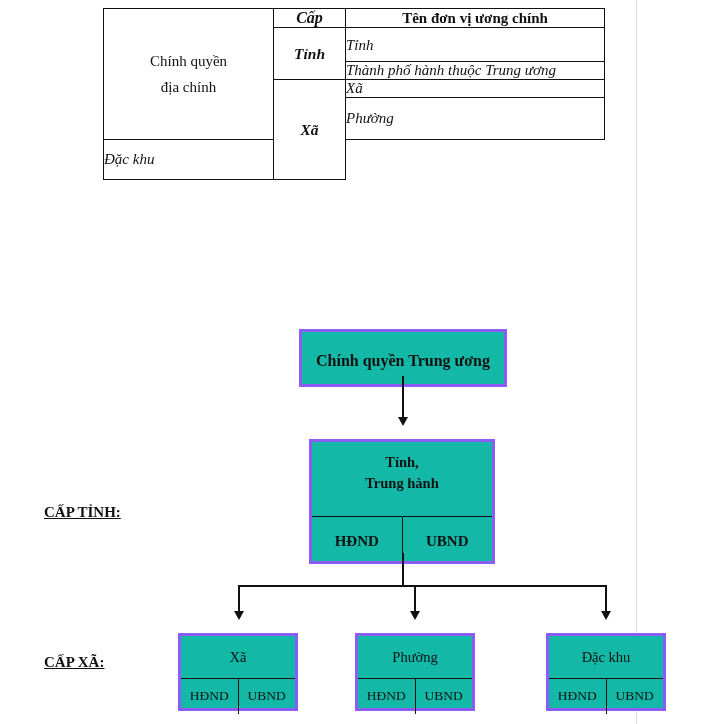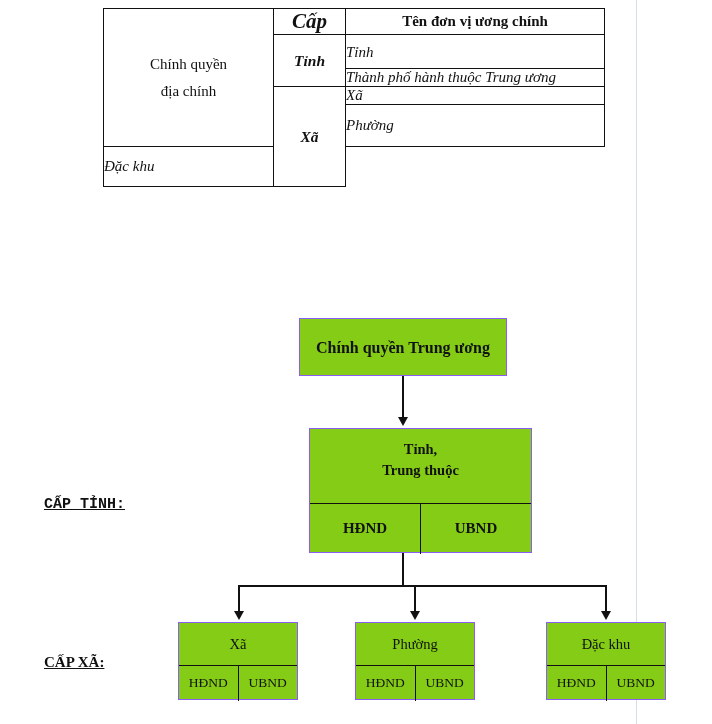--- a/index.html
+++ b/index.html
@@ -51,21 +51,21 @@
     text-align: center;
   }
   .hdr-bold {
     font-weight: bold;
     font-size: 15px;
     padding: 12px 4px;
   }
   .hdr-italic-bold {
     font-weight: bold;
     font-style: italic;
-    font-size: 21px;
+    font-size: 16px;
     padding: 12px 4px;
   }
   .body-label {
     font-weight: normal;
     font-size: 15px;
     line-height: 1.75;
     padding: 4px;
   }
   .level-label {
     font-weight: bold;
@@ -86,38 +86,39 @@
   
   .chart {
     position: absolute;
     left: 0;
     top: 300px;
     width: 712px;
     height: 424px;
   }
   .node {
     position: absolute;
-    border: 1px solid #8b5cf6;
+    border: 3px solid #8b5cf6;
     box-sizing: border-box;
-    background: #84cc16;
+    background: #14b8a6;
     text-align: center;
+    margin-top: 11px;
   }
   .node-central {
     left: 299px;
     top: 18px;
     width: 208px;
     height: 58px;
     line-height: 58px;
     font-weight: bold;
     font-size: 16px;
   }
   .node-province {
     left: 309px;
     top: 128px;
-    width: 223px;
+    width: 186px;
     height: 125px;
   }
   .node-province .title {
     padding: 10px 6px 0 6px;
     font-weight: bold;
     font-size: 14.5px;
     line-height: 1.45;
     height: 74px;
     box-sizing: border-box;
   }
@@ -180,21 +181,21 @@
   }
 
   
   .side-label {
     position: absolute;
     font-weight: bold;
     font-size: 15px;
     text-decoration: underline;
     white-space: nowrap;
   }
-  .label-tinh { left: 44px; top: 196px; font-family: Liberation Mono, monospace; }
+  .label-tinh { left: 44px; top: 204px; }
   .label-xa { left: 44px; top: 354px; }
 </style>
 </head>
 <body>
 
 <div class="scan-line"></div>
 
 <div class="table-wrap">
   <table class="gov-table">
     <colgroup>
@@ -235,21 +236,21 @@
 <div class="chart">
 
   <div class="node node-central">Chính quyền Trung ương</div>
 
   <div class="vline" style="left:402px; top:76px; height:43px;"></div>
   <div class="arrow-head" style="left:398px; top:117px;"></div>
 
   <div class="node node-province">
     <div class="title">
       <div>Tỉnh,</div>
-      <div>Trung thuộc</div>
+      <div>Trung hành</div>
     </div>
     <div class="split">
       <div>HĐND</div>
       <div>UBND</div>
     </div>
   </div>
 
   <div class="vline" style="left:402px; top:253px; height:33px;"></div>
   <div class="hline" style="left:238px; top:285px; width:368px;"></div>
 

